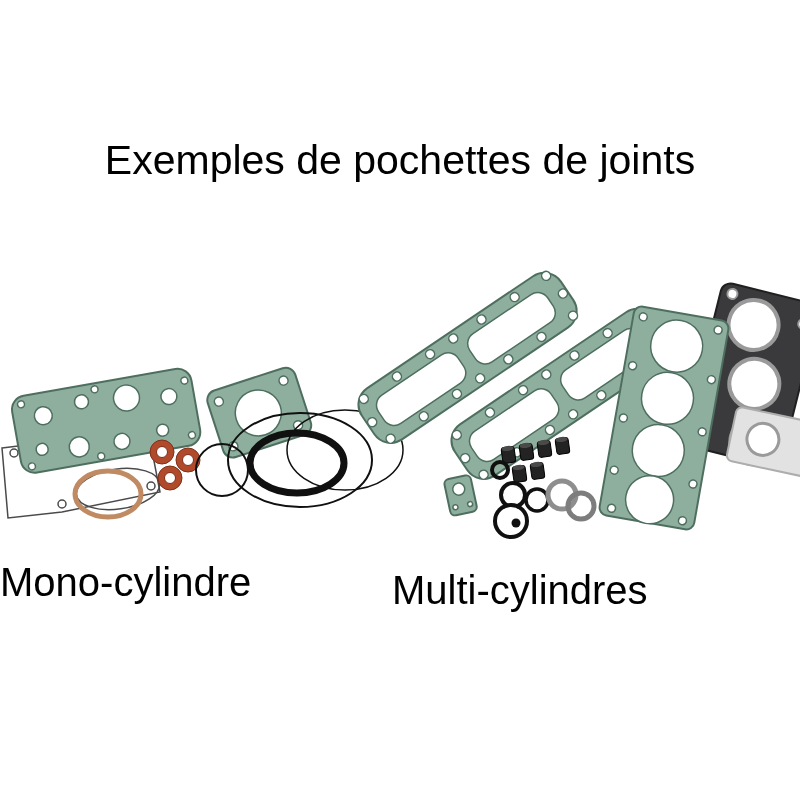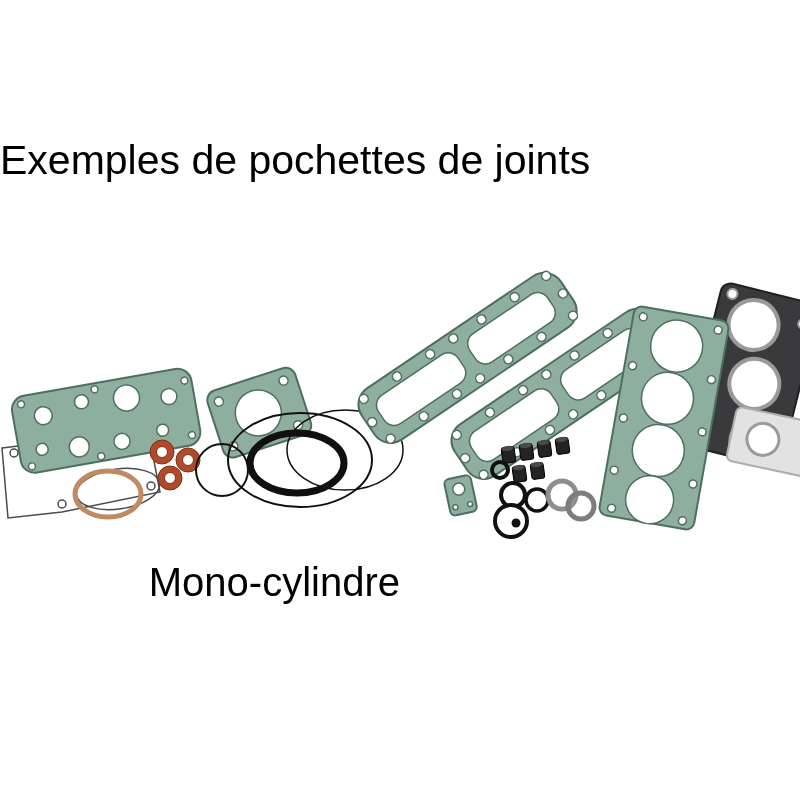--- a/index.html
+++ b/index.html
@@ -1,25 +1,25 @@
 <!DOCTYPE html>
 <html><head>
 <meta charset="utf-8">
 <style>
   html,body{margin:0;padding:0;}
   .stage{
     position:relative;width:800px;height:800px;background:#ffffff;
     overflow:hidden;font-family:"Liberation Sans", sans-serif;color:#000;
   }
   .title{
-    position:absolute;top:134px;left:0;width:800px;
+    position:absolute;top:134px;left:0;width:800px;text-align:center;
     font-size:41px;line-height:52px;font-weight:400;letter-spacing:0;
   }
   .kit-label{
-    position:absolute;font-size:40px;font-weight:400;text-align:right;
+    position:absolute;font-size:40px;font-weight:400;text-align:left;
   }
   .kit-label.mono{top:560px;left:0;width:400px;}
   .kit-label.multi{top:568px;left:392px;width:408px;}
   svg.parts{position:absolute;top:0;left:0;}
 
   .teal{fill:#8FAF9E;stroke:#4E6F60;stroke-width:2;}
   .hole{fill:#ffffff;stroke:#4E6F60;stroke-width:1.5;}
   .outline{fill:#ffffff;stroke:#4a4a4a;stroke-width:1.5;}
   .outline-n{fill:none;stroke:#4a4a4a;stroke-width:1.5;}
   .copper{fill:#B14A2B;stroke:#7E3018;stroke-width:1;}
@@ -224,14 +224,15 @@
       </g>
 
       <g>
         <circle cx="511" cy="521" r="16" fill="#ffffff" stroke="#101010" stroke-width="4"></circle>
         <circle cx="516" cy="523" r="4.5" fill="#101010"></circle>
       </g>
     </g>
   </svg>
 
   <div class="kit-label mono">Mono-cylindre</div>
+  <div class="kit-label multi">Multi-cylindres</div>
 
 </div>
 
 </body></html>

